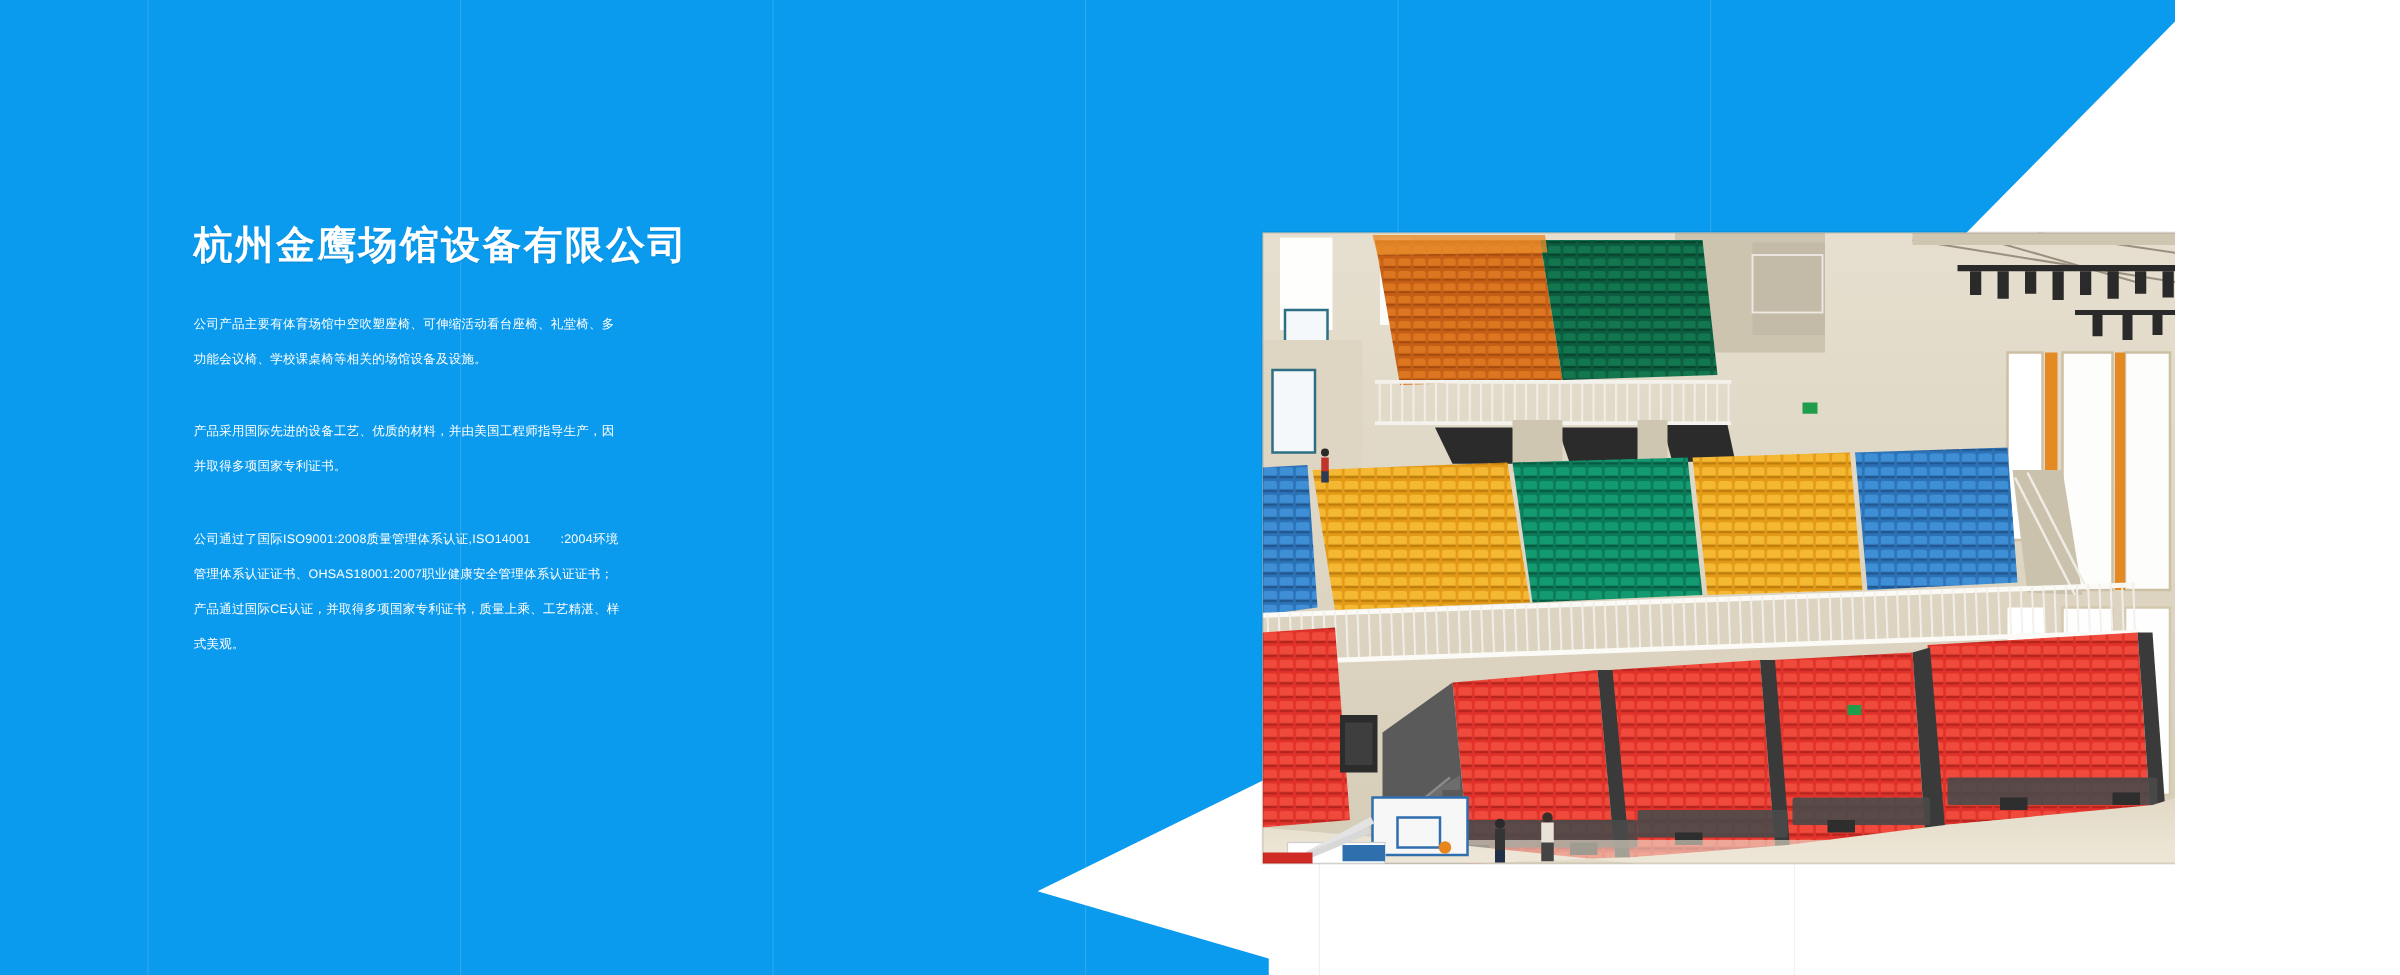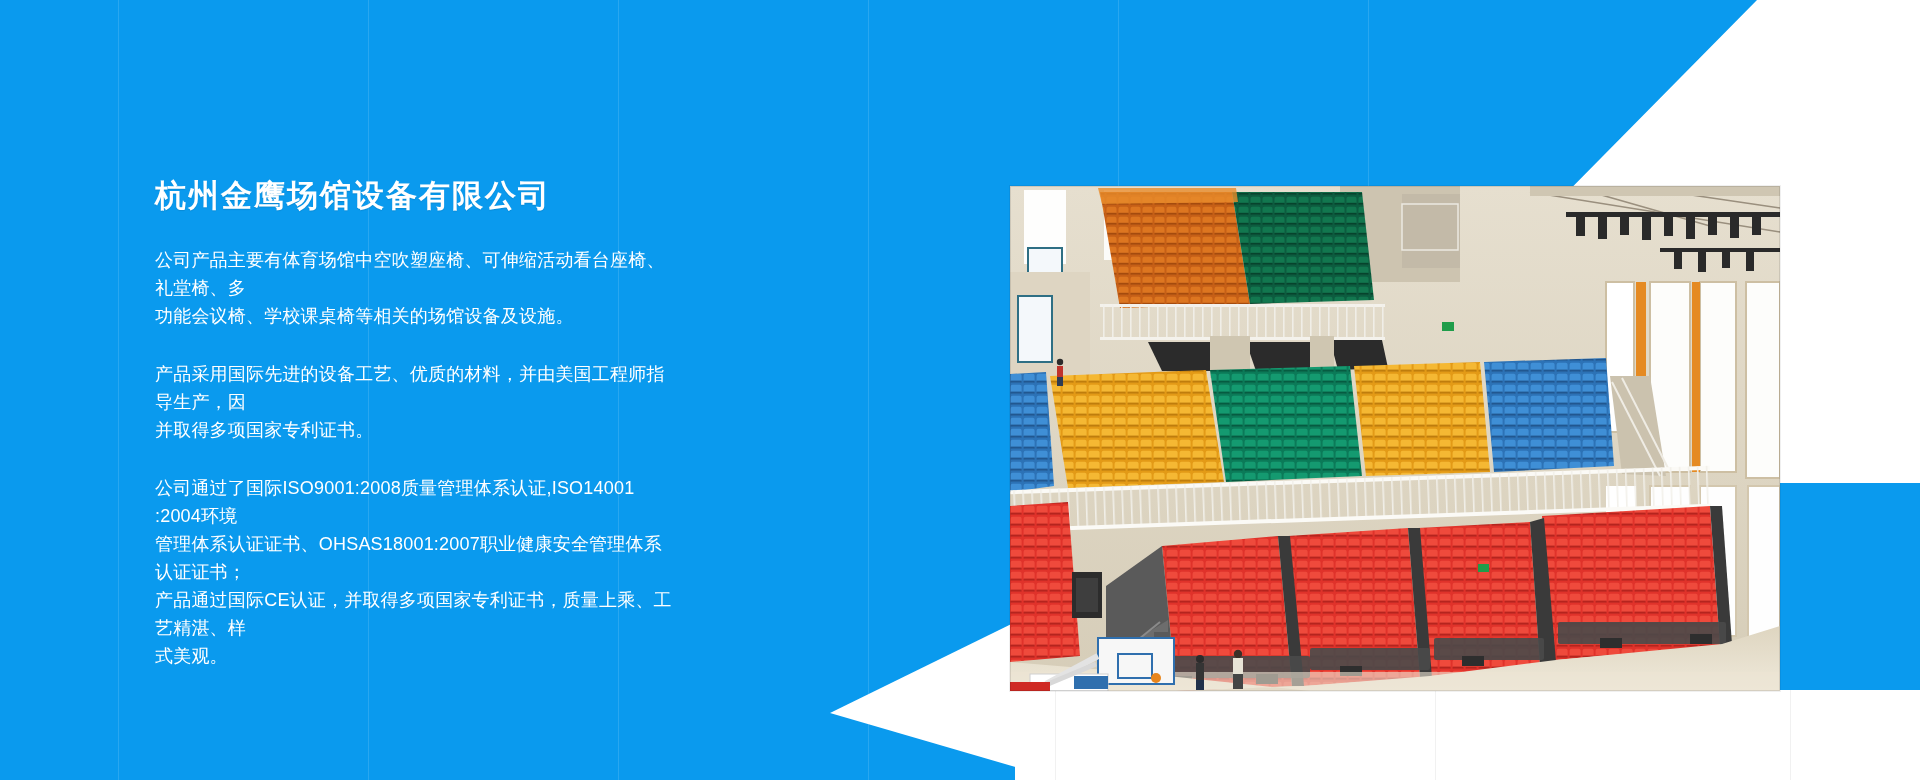--- a/index.html
+++ b/index.html
@@ -5,21 +5,21 @@
   html, body {
     margin: 0;
     padding: 0;
     background: #ffffff;
   }
   body {
     font-family: "Liberation Sans", "DejaVu Sans", sans-serif;
   }
   #stage {
     position: relative;
-    width: 1920px;
+    width: 1740px;
     height: 780px;
     overflow: hidden;
     background: #ffffff;
   }
   .blue-main {
     position: absolute;
     left: 0; top: 0;
     width: 1920px; height: 780px;
     background: #0a9aee;
     clip-path: polygon(0 0, 1757px 0, 1280px 483px, 1920px 483px, 1920px 780px, 0 780px);
@@ -71,21 +71,21 @@
   }
   .company-title {
     font-size: 31px;
     font-weight: bold;
     letter-spacing: 2px;
     line-height: 1.3;
     margin: 0 0 30px 0;
     text-shadow: 0 1px 1px rgba(0,0,0,0.10);
   }
   .para {
-    font-size: 18px;
+    font-size: 10px;
     line-height: 28px;
     margin: 0 0 30px 0;
     letter-spacing: 0.2px;
     white-space: pre-wrap;
   }
   .para:last-child { margin-bottom: 4px; }
 
   
   .photo-frame {
     position: absolute;

